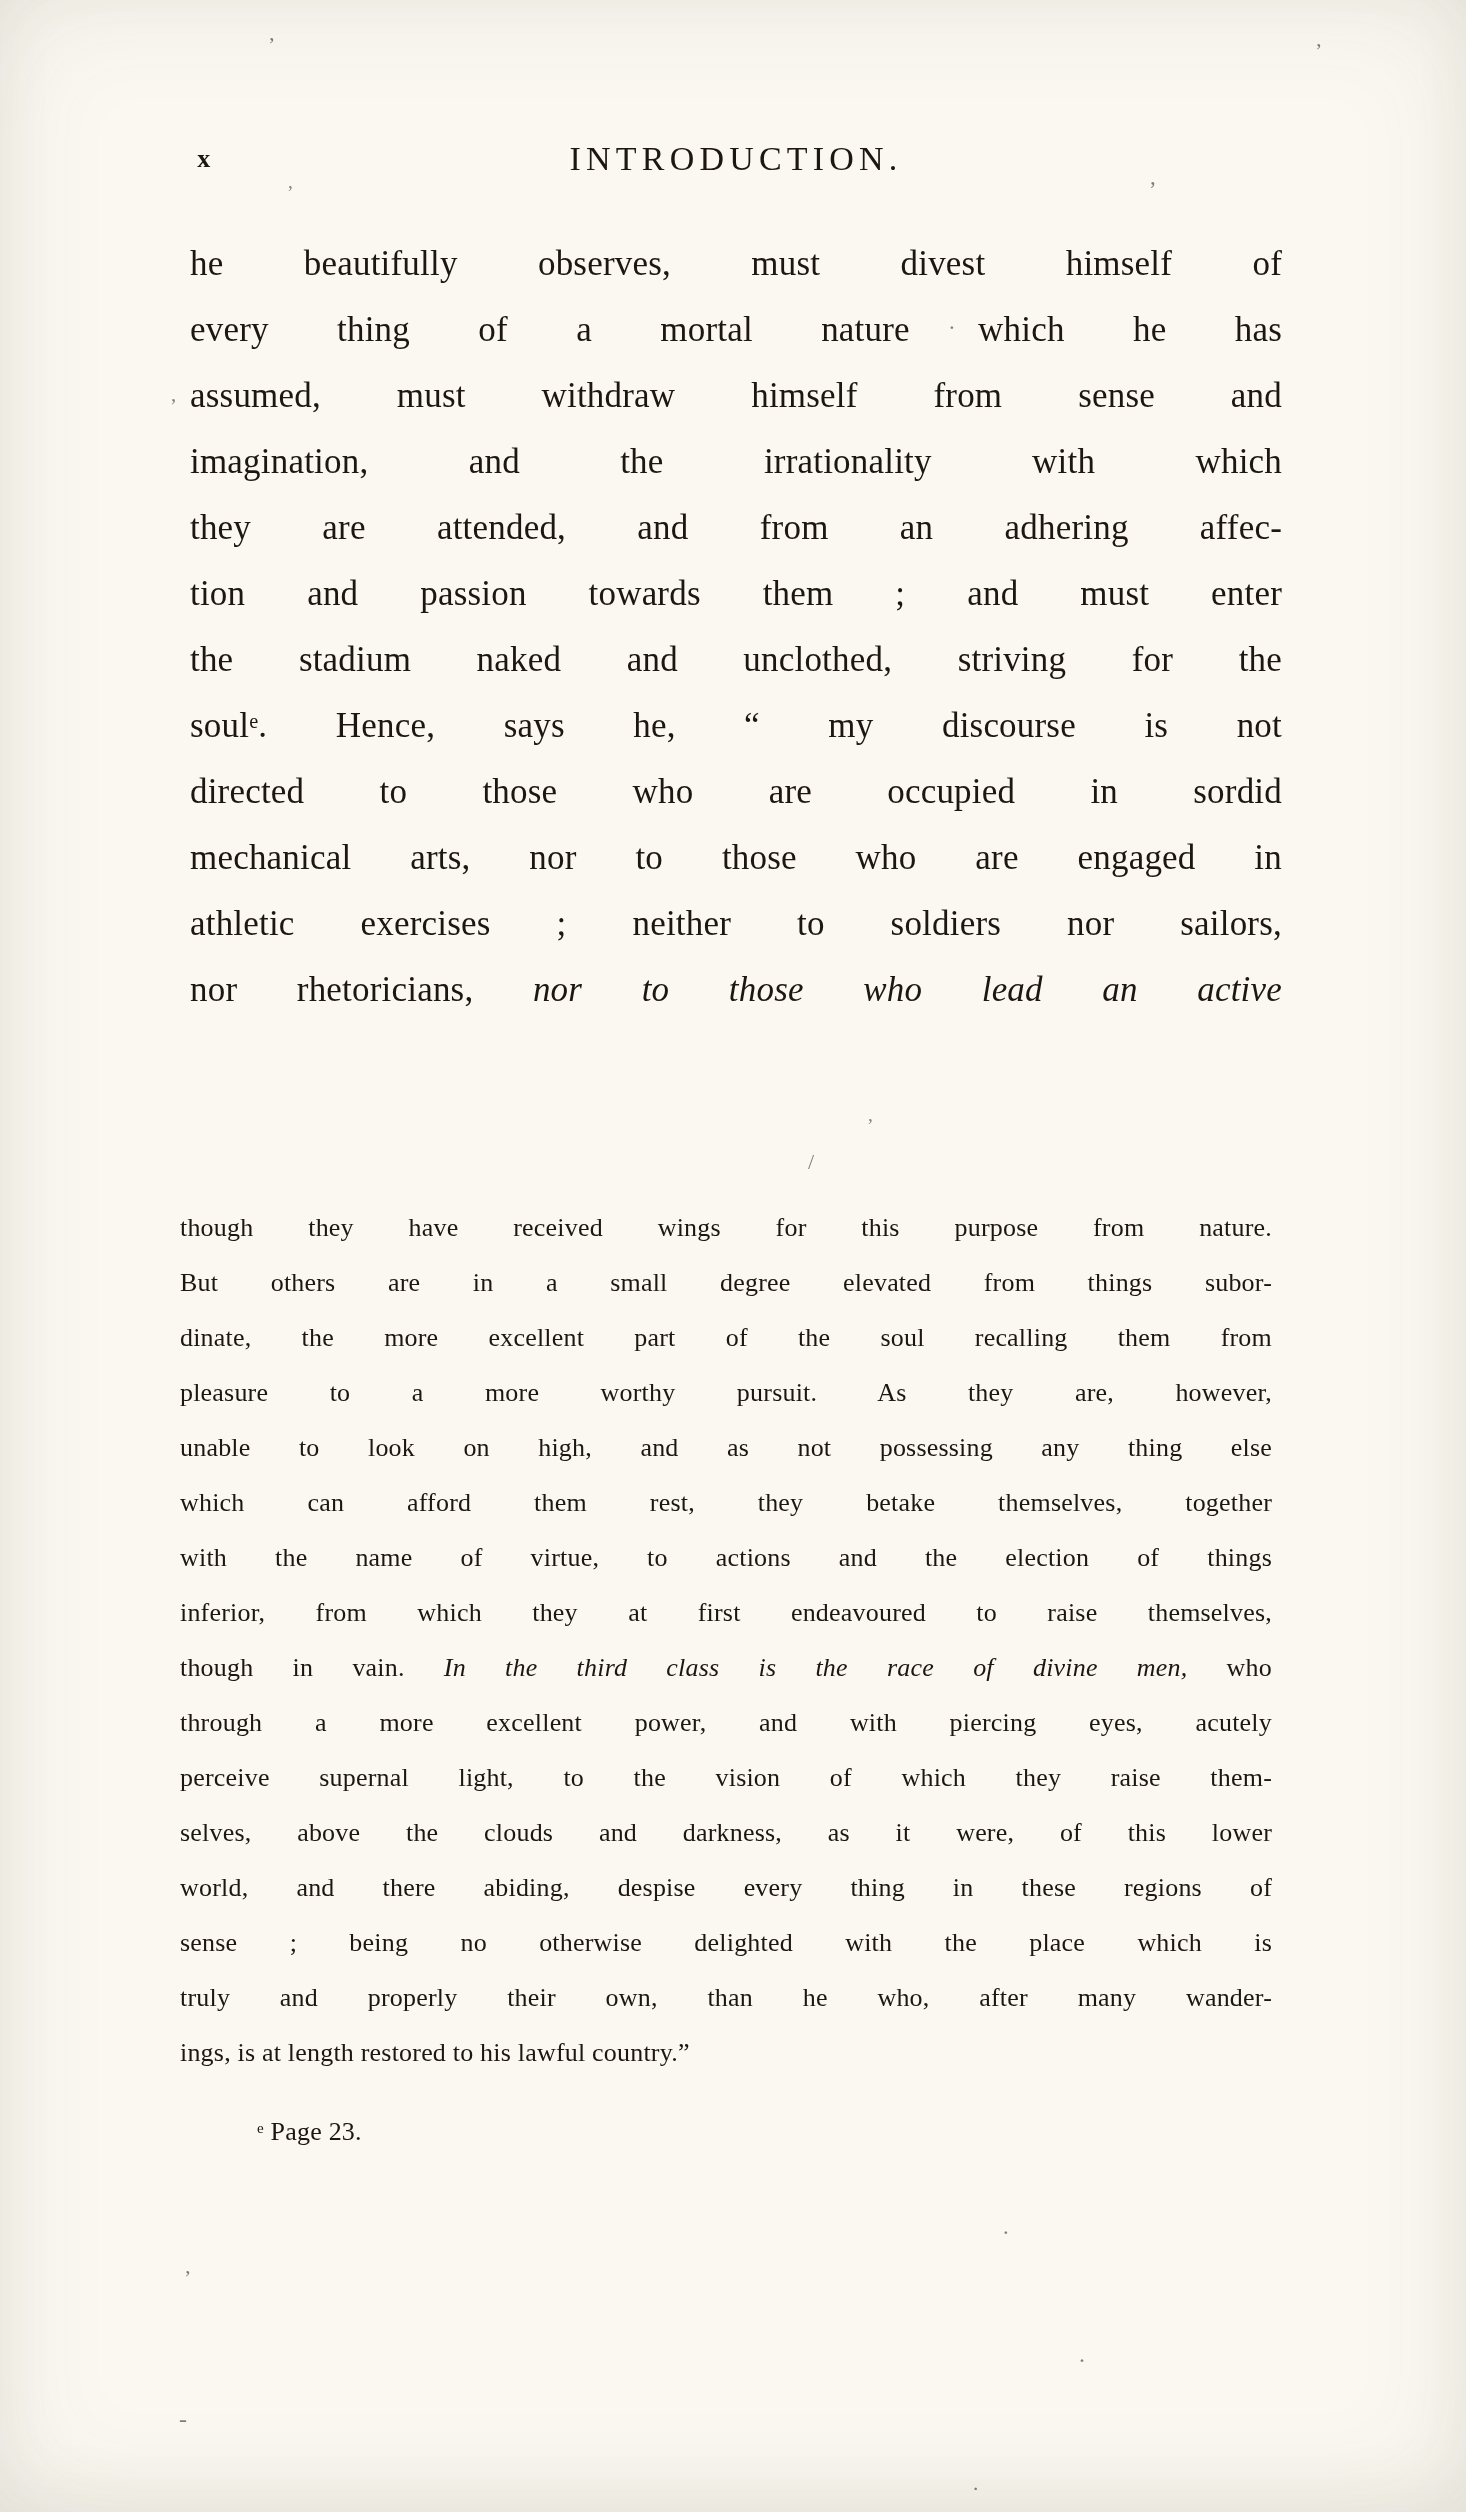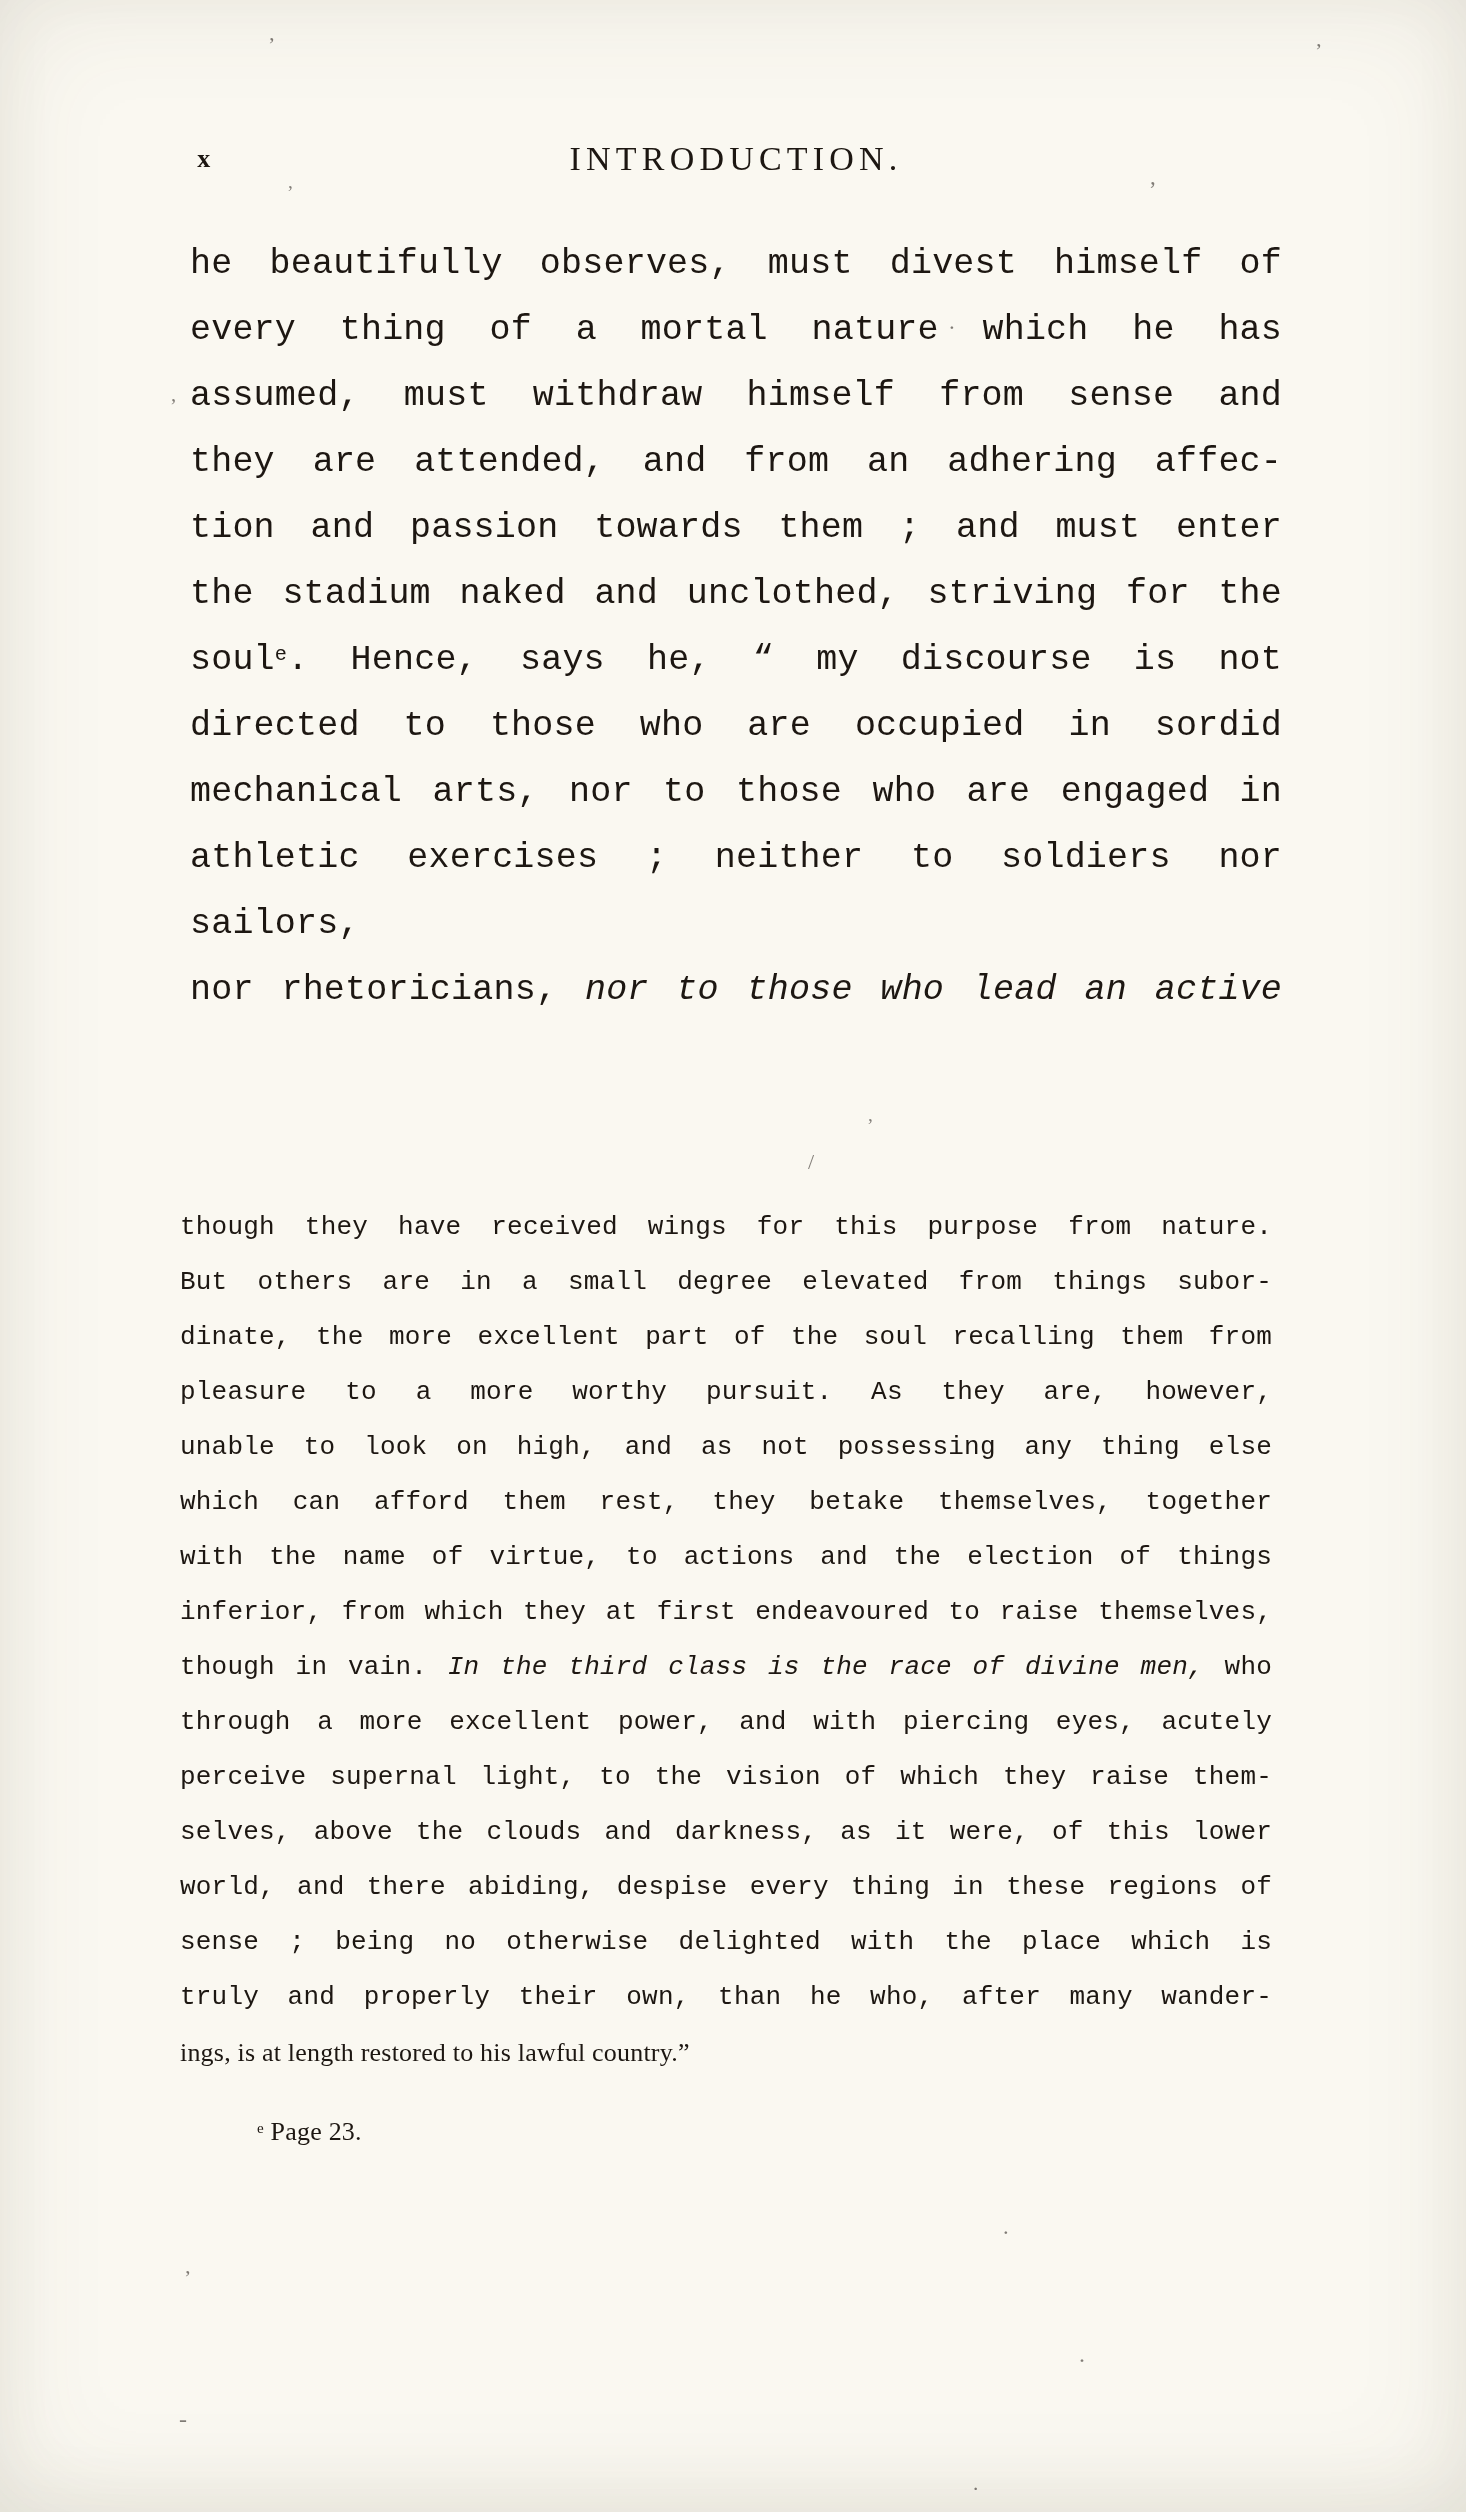--- a/index.html
+++ b/index.html
@@ -28,21 +28,21 @@
   }
   .main-text {
     position:absolute; top:231px; left:190px; width:1092px;
     font-size:35px; line-height:66px; letter-spacing:0.2px;
   }
   .footnote {
     position:absolute; top:1200px; left:180px; width:1092px;
     font-size:26px; line-height:55px; letter-spacing:0.2px;
   }
   .tline { width:100%; }
-  .jline { text-align:justify; text-align-last:justify;font-family:Liberation Mono, monospace; -moz-text-align-last:justify; }
+  .jline { text-align:justify; text-align-last:justify; -moz-text-align-last:justify; }
   .lline { text-align:center; text-align-last:left; }
   .it { font-style:italic; }
   sup {
     font-size:58%;
     vertical-align:baseline; position:relative; top:-0.45em;
     line-height:0;
   }
   .footnote-ref {
     position:absolute; top:2117px; left:257px;
     font-size:26px; letter-spacing:0.2px;
@@ -62,20 +62,21 @@
 
   <div class="header">
     <div class="page-num">x</div>
     <div class="title">INTRODUCTION.</div>
   </div>
 
   <div class="main-text">
       <div class="tline jline"><span>he beautifully observes, must divest himself of</span></div>
       <div class="tline jline"><span>every thing of a mortal nature which he has</span></div>
       <div class="tline jline"><span>assumed, must withdraw himself from sense and</span></div>
+      <div class="tline jline"><span>imagination, and the irrationality with which</span></div>
       <div class="tline jline"><span>they are attended, and from an adhering affec-</span></div>
       <div class="tline jline"><span>tion and passion towards them ; and must enter</span></div>
       <div class="tline jline"><span>the stadium naked and unclothed, striving for the</span></div>
       <div class="tline jline"><span>soul</span><sup>e</sup><span>. Hence, says he, “ my discourse is not</span></div>
       <div class="tline jline"><span>directed to those who are occupied in sordid</span></div>
       <div class="tline jline"><span>mechanical arts, nor to those who are engaged in</span></div>
       <div class="tline jline"><span>athletic exercises ; neither to soldiers nor sailors,</span></div>
       <div class="tline jline"><span>nor rhetoricians, </span><span class="it">nor to those who lead an active</span></div>
     </div>
 

